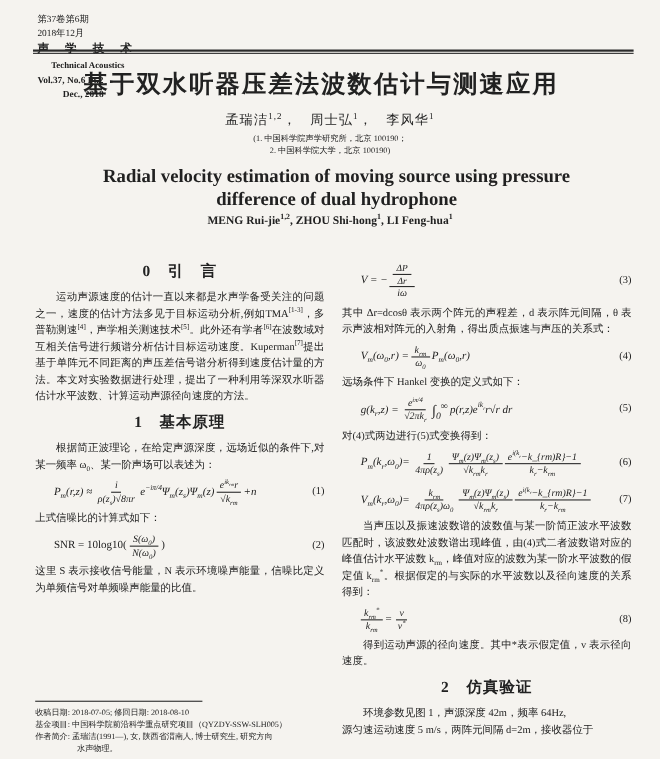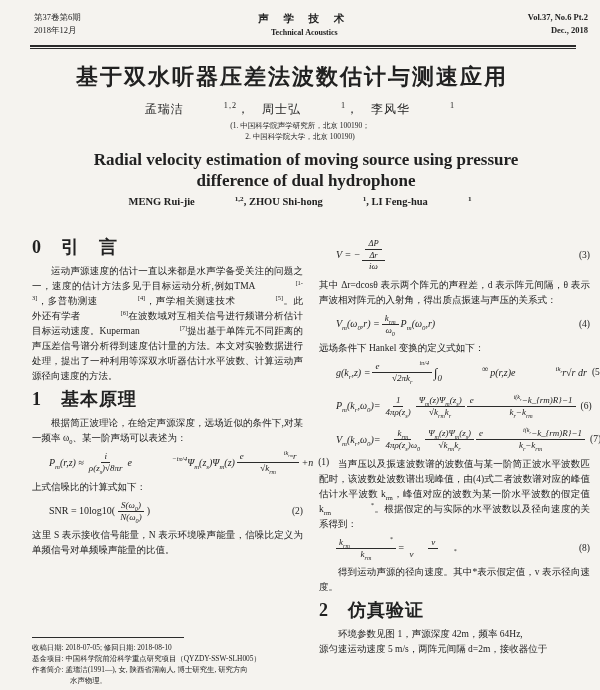--- a/index.html
+++ b/index.html
@@ -11,23 +11,23 @@
   .page{
     width:600px;height:690px;
     background:var(--page-background,#f5f3ef);
     color:var(--ink,#212121);
     font-family:"Liberation Serif","DejaVu Serif",serif;
     position:relative;overflow:hidden;
     margin:0 auto;
   }
   
   .journal-header{
-    position:absolute;top:11px;left:34px;right:12px;
+    position:absolute;top:11px;left:34px;right:26px;
     display:flex;justify-content:space-between;align-items:flex-start;
-    font-size:8.5px;line-height:1.55;
+    font-size:8.5px;line-height:1.55;flex-direction:column;
   }
   .jh-left{text-align:left;}
   .jh-center{text-align:center;}
   .jh-center .cn{font-size:10.5px;font-weight:bold;letter-spacing:6px;}
   .jh-center .en{font-size:8px;font-weight:bold;}
   .jh-right{text-align:right;font-weight:bold;}
   .header-rule{
     position:absolute;top:45px;left:30px;right:24px;height:4px;
     border-top:2.5px solid #2b2b2b;border-bottom:1px solid #2b2b2b;
   }
@@ -59,27 +59,27 @@
   
   .body-cols{
     position:absolute;top:238px;left:32px;right:26px;bottom:0;
     display:flex;gap:16px;
   }
   .col{
     width:50%;font-size:9.5px;line-height:15px;text-align:justify;
     display:flex;flex-direction:column;
   }
   .sec-heading{
-    font-size:18px;font-weight:bold;letter-spacing:1px;
-    margin:8px 0 9px 0;text-align:left;
+    font-size:14px;font-weight:bold;letter-spacing:1px;
+    margin:8px 0 9px 0;text-align:center;
   }
   .sec-heading.first{margin-top:2px;}
   p.indent{text-indent:2em;}
   p.noindent{text-indent:0;}
-  sup{font-size:68%;line-height:0;vertical-align:super;margin-left:40px;}
+  sup{font-size:68%;line-height:0;vertical-align:super;}
   sub{font-size:68%;line-height:0;vertical-align:sub;}
   
   .equation{
     display:flex;align-items:center;margin:5px 0;
     font-style:italic;font-size:10px;line-height:1.2;text-align:left;
   }
   .eq-body{
     flex:1;display:inline-flex;align-items:center;flex-wrap:nowrap;
     padding-left:16px;white-space:nowrap;
   }
@@ -225,20 +225,21 @@
           <span class="frac">
               <span class="num">e<sup>iπ/4</sup></span>
               <span class="den">√2πk<sub>r</sub></span>
             </span>
           <span style="font-size:13px;">∫<sub>0</sub><sup>∞</sup></span>
           <span>p(r,z)e<sup>ik<sub>r</sub></sup>r√r dr</span>
         </span>
         <span class="eq-tag">(5)</span>
       </div>
 
+      <p class="noindent">对(4)式两边进行(5)式变换得到：</p>
 
       <div class="equation">
         <span class="eq-body">
           <span>P<sub>m</sub>(k<sub>r</sub>,ω<sub>0</sub>)=</span>
           <span class="frac">
               <span class="num">1</span>
               <span class="den">4πρ(z<sub>s</sub>)</span>
             </span>
           <span class="frac">
               <span class="num">Ψ<sub>m</sub>(z)Ψ<sub>m</sub>(z<sub>s</sub>)</span>

